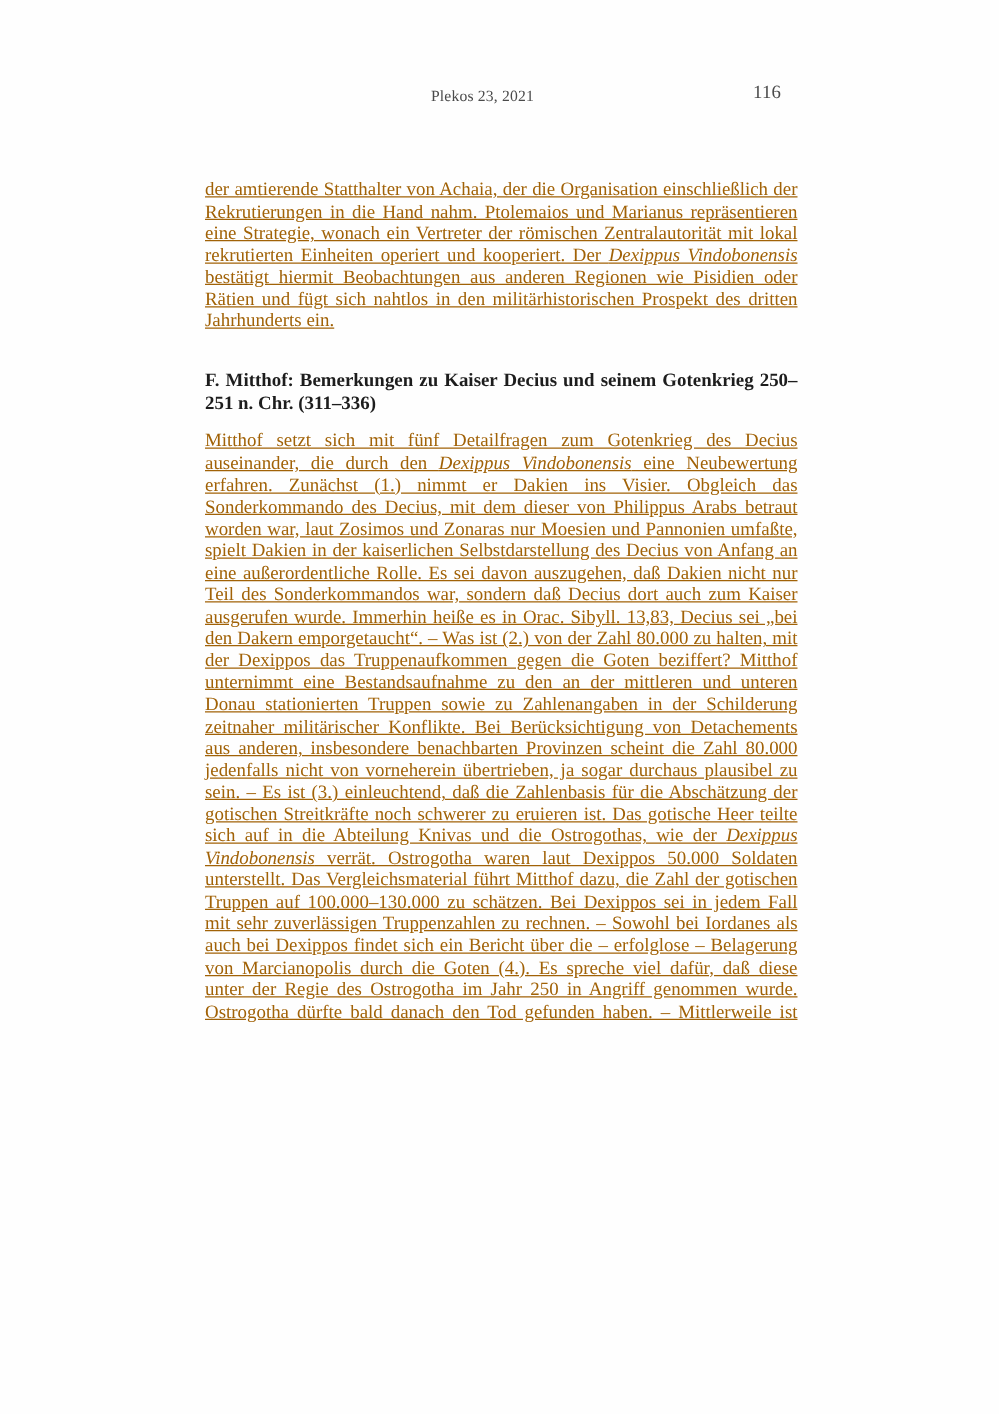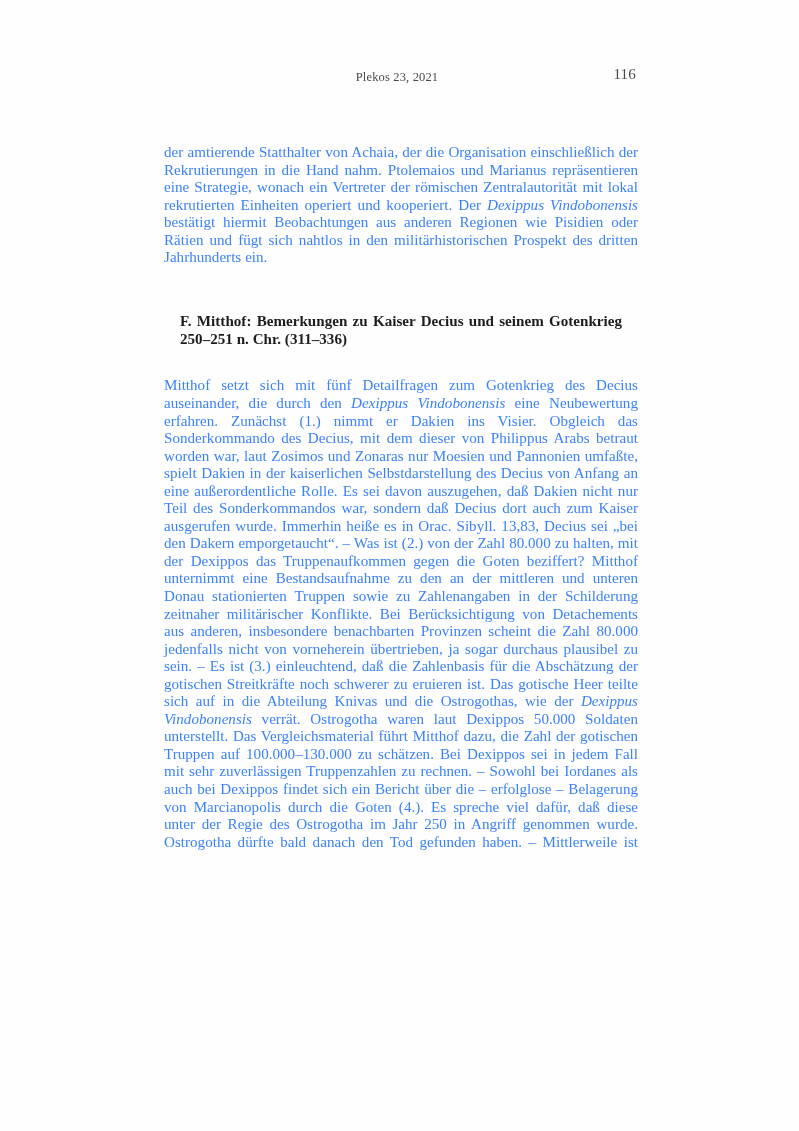--- a/index.html
+++ b/index.html
@@ -22,21 +22,21 @@
     top: 0; left: 0;
     width: 799px;
     height: 1131px;
     background: #fefefe;
   }
 
   
   .running-head {
     position: absolute;
     top: 70px;
-    left: 160px;
+    left: 149px;
     width: 474px;
     height: 20px;
   }
   .running-head .journal {
     position: absolute;
     left: 0;
     top: 0;
     width: 474px;
     text-align: center;
     font-size: 12.5px;
@@ -61,26 +61,27 @@
   }
 
   p.body-par {
     margin: 0;
     font-size: 15.1px;
     line-height: 17.55px;
     text-align: justify;
     text-justify: inter-word;
     letter-spacing: 0.01px;
     word-spacing: 0.1px;
-    color: #3b82f6;
+    color: #a16207;
     hyphens: none;
+    text-decoration: underline;
   }
 
   h2.section-heading {
-    margin: 16px;
+    margin: 0;
     font-size: 15.1px;
     line-height: 17.8px;
     font-weight: bold;
     text-align: justify;
     color: #1d1d1d;
     letter-spacing: 0.01px;
   }
 
   .gap-before-heading { height: 30px; }
   .gap-after-heading  { height: 13px; }

